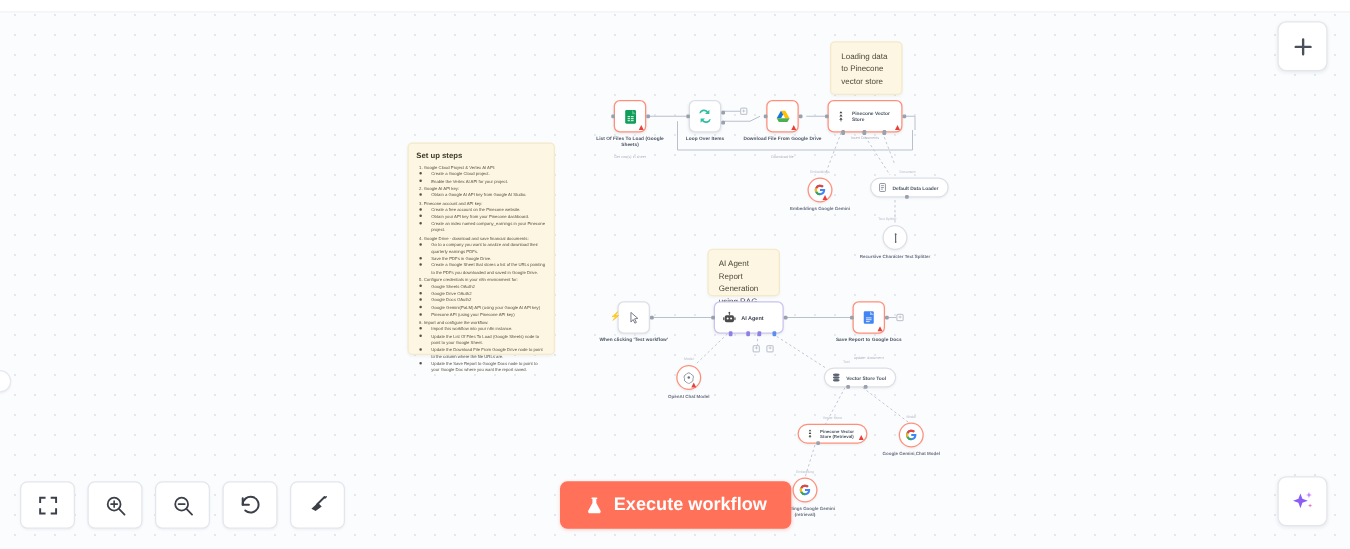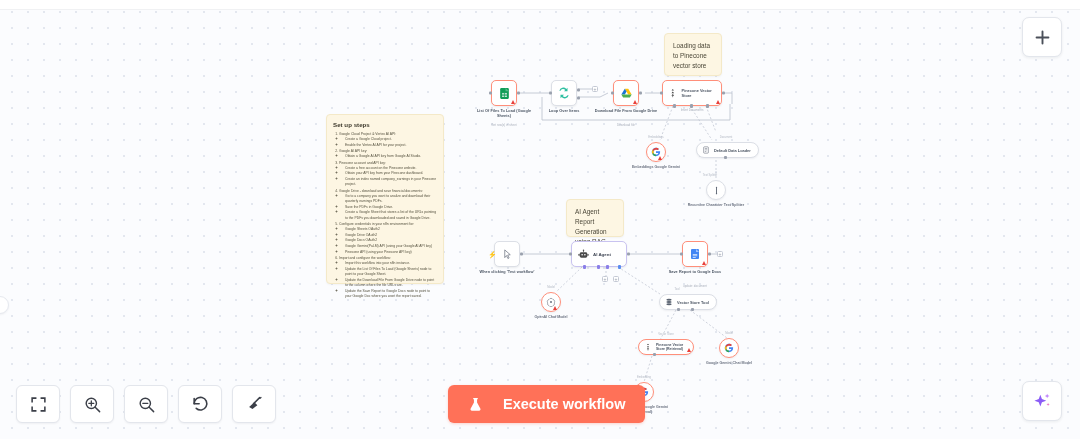--- a/index.html
+++ b/index.html
@@ -157,21 +157,21 @@
     width: 44px; height: 38px; background: #fff; border: 1px solid #e3e6ec;
     border-radius: 6px; display: flex; align-items: center; justify-content: center;
     box-shadow: 0 1px 2px rgba(20,23,34,.05); cursor: pointer;
   }
   .tbtn svg { display: block; }
 
   .exec-btn {
     position: absolute; left: 448px; bottom: 16px;
     height: 38px; padding: 0 20px; background: #ff7158; border: none;
     border-radius: 6px; color: #fff; font-size: 14.5px; font-weight: 700;
-    display: flex; align-items: center; gap: 20px; cursor: pointer;
+    display: flex; align-items: center; gap: 8px; cursor: pointer;
     box-shadow: 0 1px 3px rgba(255,113,88,.3);
     font-family: "Liberation Sans", sans-serif; z-index: 30;
   }
 
   .corner-btn {
     position: absolute; width: 40px; height: 40px; background: #fff;
     border: 1px solid #e3e6ec; border-radius: 7px;
     display: flex; align-items: center; justify-content: center;
     box-shadow: 0 1px 3px rgba(20,23,34,.07); cursor: pointer; z-index: 30;
   }

